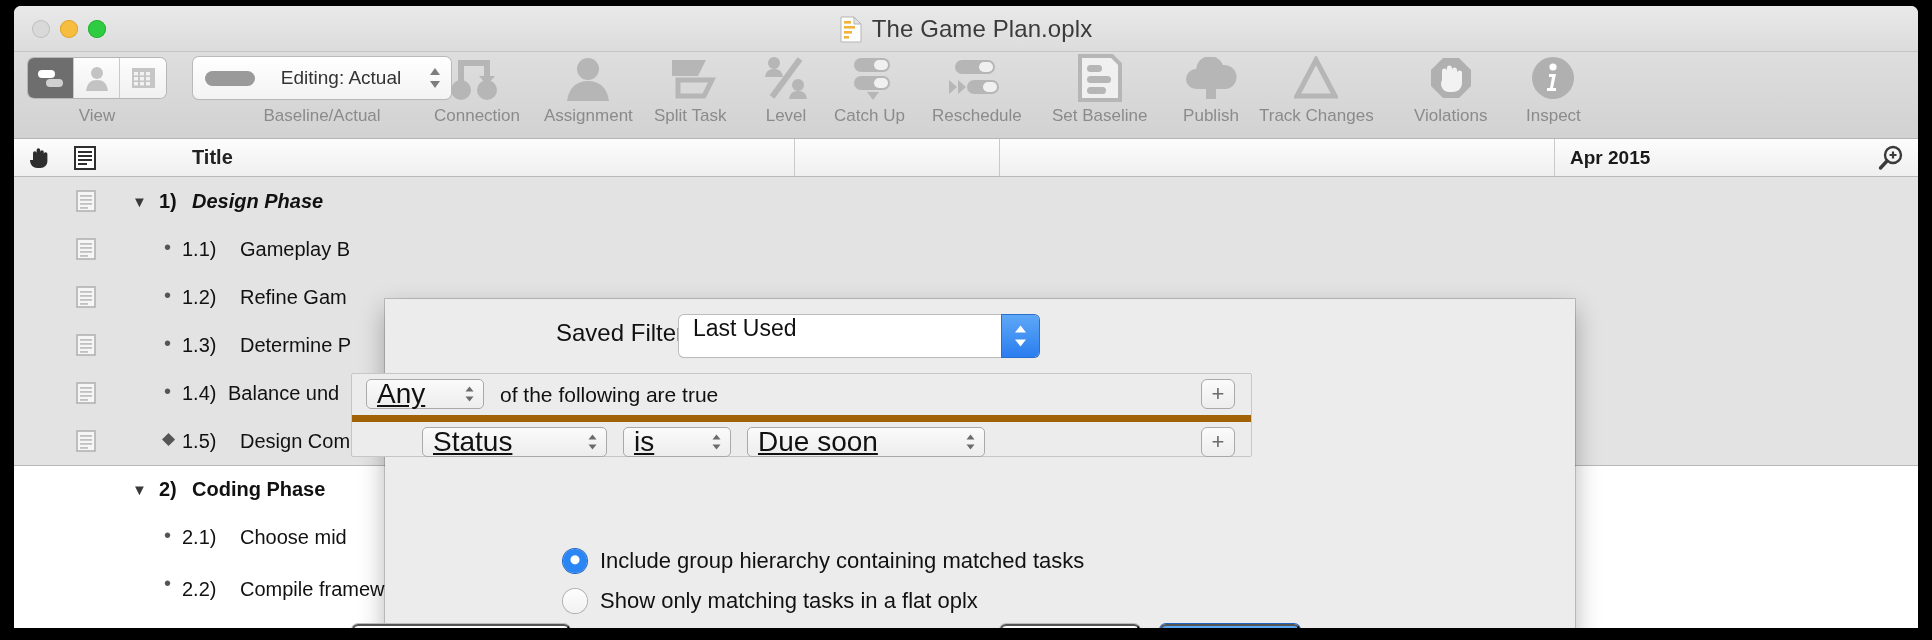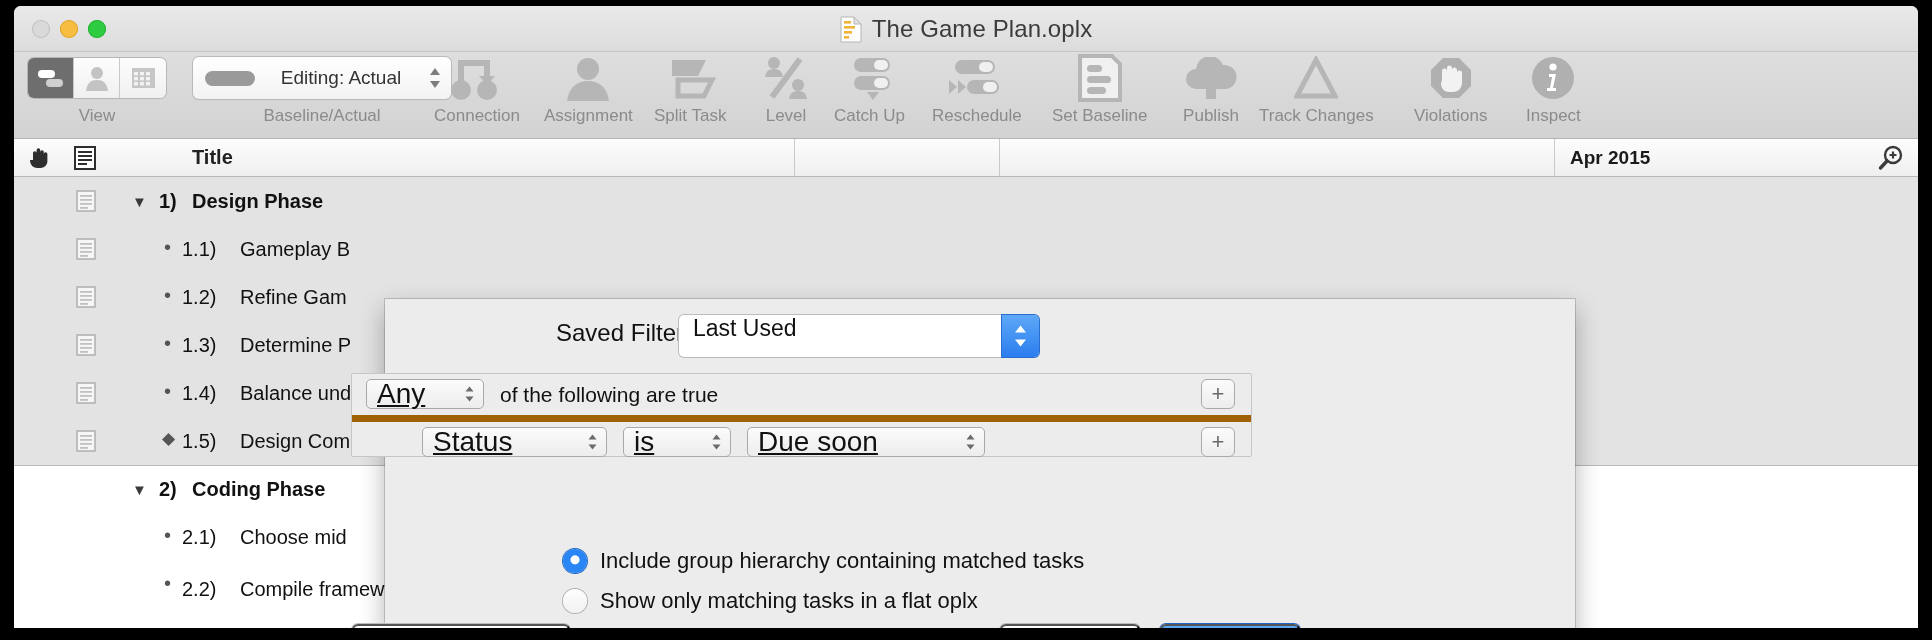--- a/index.html
+++ b/index.html
@@ -453,21 +453,21 @@
             <g fill="#c0c0c0">
                   <rect x="4" y="5" width="12" height="1.8"></rect>
                   <rect x="4" y="9" width="12" height="1.8"></rect>
                   <rect x="4" y="13" width="12" height="1.8"></rect>
                   <rect x="4" y="17" width="8" height="1.8"></rect>
                 </g>
               </svg>
           </span>
           <span class="tri" style="left:118px;">▼</span>
           <span class="num" style="left:145px;">1)</span>
-          <span class="txt" style="left:178px;">Design Phase</span>
+          <span class="txt" style="left:178px;font-style:italic;">Design Phase</span>
         </div>
 
         <div class="row">
           <span class="note">
             <svg width="20" height="22" viewBox="0 0 20 22">
                 <rect x="1" y="1" width="18" height="20" fill="#f6f6f6" stroke="#b2b2b2" stroke-width="1.6"></rect>
             <g fill="#c0c0c0">
                   <rect x="4" y="5" width="12" height="1.8"></rect>
                   <rect x="4" y="9" width="12" height="1.8"></rect>
                   <rect x="4" y="13" width="12" height="1.8"></rect>
@@ -521,21 +521,21 @@
             <g fill="#c0c0c0">
                   <rect x="4" y="5" width="12" height="1.8"></rect>
                   <rect x="4" y="9" width="12" height="1.8"></rect>
                   <rect x="4" y="13" width="12" height="1.8"></rect>
                   <rect x="4" y="17" width="8" height="1.8"></rect>
                 </g>
               </svg>
           </span>
           <span class="disc" style="left:150px; top:11px; font-size:20px;">•</span>
           <span class="num" style="left:168px;">1.4)</span>
-          <span class="txt" style="left:226px;text-align:center;">Balance und</span>
+          <span class="txt" style="left:214px;text-align:center;">Balance und</span>
         </div>
 
         <div class="row">
           <span class="note">
             <svg width="20" height="22" viewBox="0 0 20 22">
                 <rect x="1" y="1" width="18" height="20" fill="#f6f6f6" stroke="#b2b2b2" stroke-width="1.6"></rect>
             <g fill="#c0c0c0">
                   <rect x="4" y="5" width="12" height="1.8"></rect>
                   <rect x="4" y="9" width="12" height="1.8"></rect>
                   <rect x="4" y="13" width="12" height="1.8"></rect>

